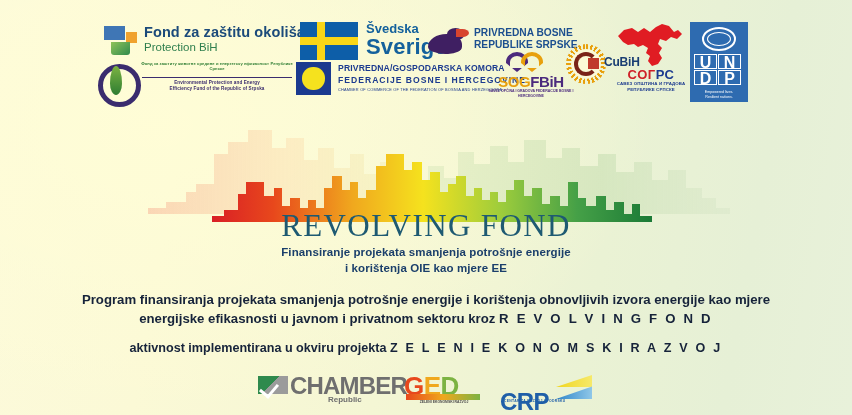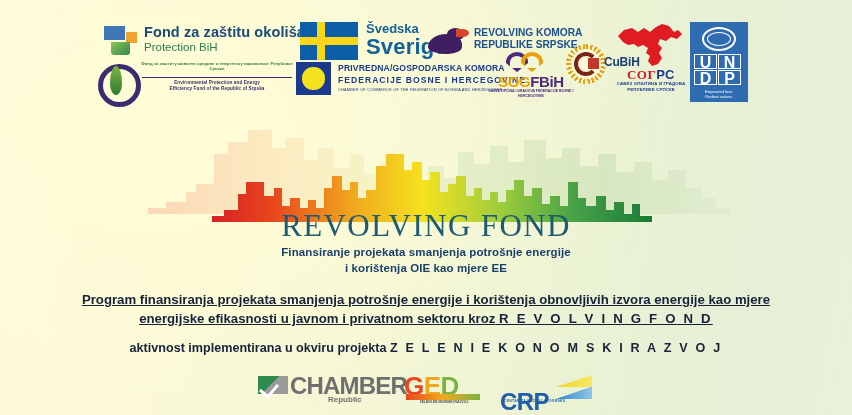--- a/index.html
+++ b/index.html
@@ -92,21 +92,21 @@
               background:#fbf9d6;}
   .cubih .c{position:absolute;left:8px;top:8px;width:24px;height:24px;border:4px solid #7a2318;
             border-radius:50%;border-right-color:transparent;box-sizing:border-box;}
   .cubih .sq{position:absolute;left:22px;top:14px;width:11px;height:11px;background:#c0392b;}
   .cubih .t{position:absolute;left:38px;top:11px;font-size:12px;font-weight:bold;color:#1a3e73;letter-spacing:-.2px;}
 
   
   .sogrs{left:608px;top:20px;width:86px;height:78px;}
   .sogrs .map{position:absolute;left:6px;top:0;width:72px;height:48px;}
   .sogrs .t1{position:absolute;left:0;top:47px;width:86px;text-align:center;font-size:13px;font-weight:bold;letter-spacing:.5px;}
-  .sogrs .t1 .r{color:#cf2027;font-family:Liberation Serif, serif;} .sogrs .t1 .b{color:#1b3a8f;}
+  .sogrs .t1 .r{color:#cf2027;} .sogrs .t1 .b{color:#1b3a8f;}
   .sogrs .t2{position:absolute;left:0;top:61px;width:86px;text-align:center;font-size:4.4px;line-height:5.8px;color:#1b3a8f;font-weight:bold;letter-spacing:.1px;}
 
   
   .undp{left:690px;top:22px;width:58px;height:80px;background:#2e6bb0;}
   .undp .emb{position:absolute;left:12px;top:5px;width:34px;height:24px;border:2px solid #fff;border-radius:50%;box-sizing:border-box;}
   .undp .emb:before{content:"";position:absolute;left:3px;top:3px;right:3px;bottom:3px;border:1px solid #fff;border-radius:50%;}
   .undp .grid{position:absolute;left:4px;top:32px;width:50px;height:34px;}
   .undp .cell{position:absolute;color:#fff;font-size:16px;font-weight:bold;line-height:16px;
               border:1px solid #fff;width:23px;height:15px;text-align:center;box-sizing:border-box;}
   .undp .cU{left:0;top:0;} .undp .cN{left:24px;top:0;}
@@ -120,21 +120,21 @@
   
   .title{position:absolute;left:0;top:208px;width:852px;text-align:center;
          font-size:31px;font-weight:normal;color:#1e5a72;letter-spacing:1.4px;
          font-family:"Liberation Serif", serif;}
   .sub1{position:absolute;left:0;top:246px;width:852px;text-align:center;
         font-size:11.5px;font-weight:bold;color:#1b3f6b;letter-spacing:.1px;}
   .sub2{position:absolute;left:0;top:262px;width:852px;text-align:center;
         font-size:11.5px;font-weight:bold;color:#1b3f6b;letter-spacing:.1px;}
 
   .para{position:absolute;left:40px;top:290px;width:772px;text-align:center;
-        font-size:13.2px;font-weight:bold;color:#16233a;line-height:19px;text-decoration:underline;}
+        font-size:13.2px;font-weight:bold;color:#16233a;line-height:19px;}
   .para .sp{letter-spacing:2.2px;}
   .act{position:absolute;left:40px;top:341px;width:772px;text-align:center;
        font-size:12.6px;font-weight:bold;color:#16233a;}
   .act .sp{letter-spacing:2.2px;}
 
   
   .bot{position:absolute;left:0;top:372px;width:852px;height:40px;}
 
   .ceteor{position:absolute;left:258px;top:2px;width:132px;height:32px;}
   .ceteor .sw{position:absolute;left:0;top:2px;width:30px;height:18px;
@@ -196,21 +196,21 @@
       <div class="t1">Švedska</div>
       <div class="t2">Sverige</div>
     </div>
 
     <div class="logo pkrs">
       <div class="bird">
         <div class="body"></div>
           <div class="head"></div>
           <div class="beak"></div>
       </div>
-      <div class="t1">REVOLVING KOMORA</div>
+      <div class="t1">PRIVREDNA BOSNE</div>
       <div class="t2">REPUBLIKE SRPSKE</div>
     </div>
 
     <div class="logo pkfbih">
       <div class="sq">
           <div class="sun"></div>
         </div>
       <div class="t1">PRIVREDNA/GOSPODARSKA KOMORA</div>
       <div class="t2">FEDERACIJE  BOSNE  I  HERCEGOVINE</div>
       <div class="t3">CHAMBER OF COMMERCE OF THE FEDERATION OF BOSNIA AND HERZEGOVINA</div>

